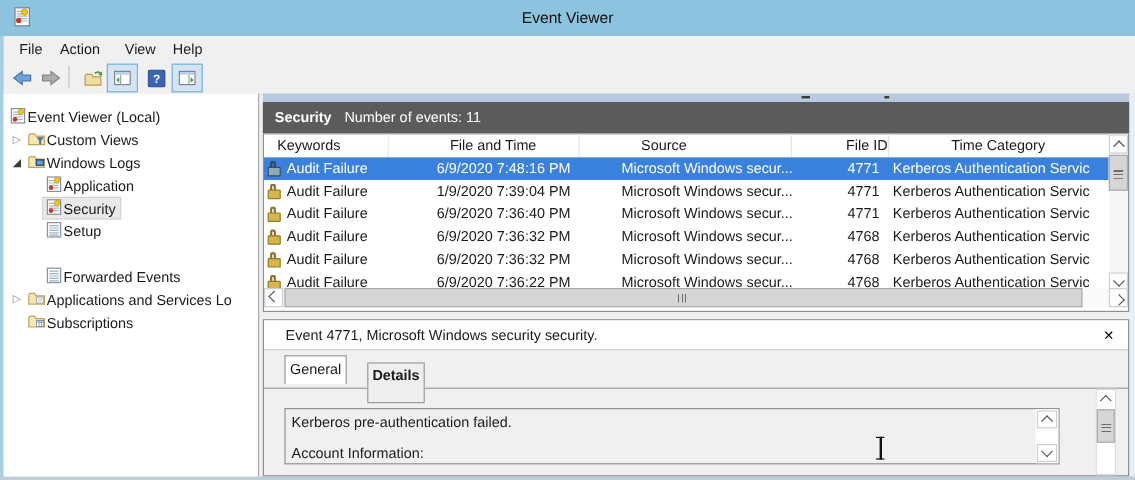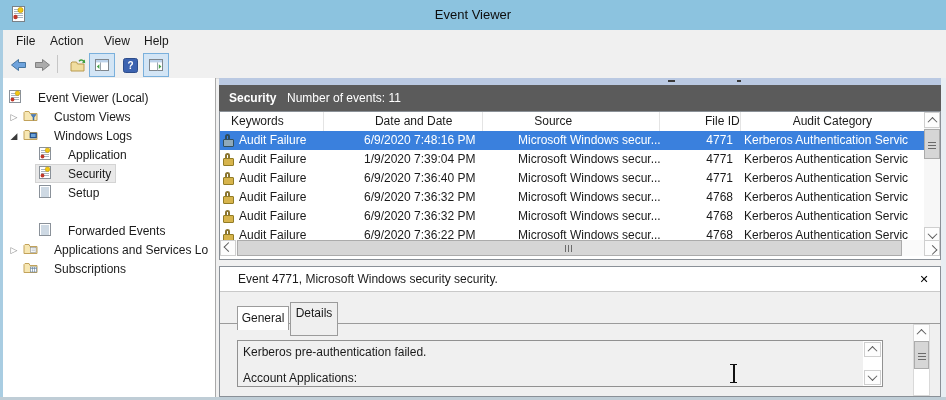--- a/index.html
+++ b/index.html
@@ -24,21 +24,21 @@
   .frame-right{left:941px;top:78px;width:5px;height:322px;background:#e8eef3;}
   .frame-bottom{left:0;top:397px;width:946px;height:3px;background:#bfcdd6;}
 
   
   .sidebar{left:3px;top:78px;width:212px;height:319px;background:#fff;border-right:1px solid #a9a9a9;overflow:hidden;}
   .ti{position:absolute;left:0;width:100%;height:19px;display:flex;align-items:center;white-space:nowrap;}
   .arr{position:absolute;width:12px;text-align:center;font-size:9px;color:#8a8a8a;}
   .arr.exp{color:#3a3a3a;}
   .grp{display:inline-flex;align-items:center;height:17px;padding:0 4px 0 2px;border:1px solid transparent;}
   .grp.hl{background:#e9e9e9;border-color:#d4d4d4;}
-  .tl{margin-left:16px;}
+  .tl{margin-left:1px;}
 
   
   .bluestrip{left:219px;top:78px;width:722px;height:7px;background:#bac9e2;}
   .dash{position:absolute;height:2px;background:#3a3a3a;top:2px;}
   .secbar{left:219px;top:85px;width:722px;height:26px;background:#5b5b5b;color:#fff;}
   .secbar .st{position:absolute;left:10px;line-height:26px;font-weight:bold;}
   .secbar .sc{position:absolute;left:68px;line-height:26px;}
 
   
   .tablewrap{left:219px;top:111px;width:722px;height:149px;background:#fff;border:1px solid #8a9097;box-sizing:border-box;}
@@ -79,22 +79,22 @@
   .hscroll{position:absolute;left:0;top:128px;width:720px;height:16px;background:#fafafa;}
 
   
   .dpanel{left:219px;top:266px;width:722px;height:131px;background:#f0f0f0;border:1px solid #8a9097;box-sizing:border-box;}
   .dhead{position:absolute;left:0;top:0;width:720px;height:24px;background:#fff;border-bottom:1px solid #c9c9c9;}
   .dhead .dt{position:absolute;left:18px;line-height:24px;}
   .dclose{position:absolute;right:8px;top:4px;width:16px;height:16px;display:flex;align-items:center;
     justify-content:center;font-weight:bold;font-size:11px;color:#000;}
   .tabline{position:absolute;left:0;top:56px;width:720px;height:0;border-top:1px solid #9b9b9b;}
   .tab{position:absolute;box-sizing:border-box;border:1px solid #9b9b9b;text-align:center;}
-  .tab.active{left:17px;top:39px;width:52px;height:24px;background:#fff;border-bottom:none;z-index:2;line-height:22px;}
-  .tab.idle{left:70px;top:35px;width:48px;height:34px;background:#efefef;line-height:20px;}
+  .tab.active{left:17px;top:29px;width:52px;height:24px;background:#fff;border-bottom:none;z-index:2;line-height:22px;}
+  .tab.idle{left:86px;top:35px;width:48px;height:34px;background:#efefef;line-height:20px;font-weight:bold;}
   .msgbox{position:absolute;left:17px;top:73px;width:646px;height:47px;background:#f0f0f0;
     border:1px solid #919191;box-sizing:border-box;}
   .msgbox .l1{position:absolute;left:5px;top:4px;text-align:right;}
   .msgbox .l2{position:absolute;left:5px;top:30px;}
   .minibar{position:absolute;right:0;top:0;width:19px;height:45px;background:#fff;}
   .dscroll{position:absolute;left:693px;top:57px;width:17px;height:72px;background:#fff;border:1px solid #d9d9d9;box-sizing:border-box;}
 
   
   .ibeam{position:absolute;left:509px;top:97px;width:9px;height:19px;}
   .ibeam::before{content:"";position:absolute;left:4px;top:0;width:1.5px;height:19px;background:#111;}
@@ -292,24 +292,24 @@
   </div>
 
   <div class="abs secbar">
     <span class="st">Security</span>
     <span class="sc">Number of events: 11</span>
   </div>
 
   <div class="abs tablewrap">
     <div class="thead">
       <span class="th w-k">Keywords</span>
-      <span class="th w-d">Date and Date</span>
+      <span class="th w-d">File and Time</span>
       <span class="th w-s">Source</span>
       <span class="th w-e">File ID</span>
-      <span class="th w-c" style="border-right:none">Audit Category</span>
+      <span class="th w-c" style="border-right:none">Time Category</span>
     </div>
     <div class="tbody">
       <div class="tr sel">
         <span class="td w-k">
             <i class="lock sel"></i>
             <span class="txt">Audit Failure</span>
           </span>
         <span class="td w-d">6/9/2020 7:48:16 PM</span>
         <span class="td w-s">Microsoft Windows secur...</span>
         <span class="td w-e">4771</span>
@@ -396,21 +396,21 @@
     <div class="dhead">
       <span class="dt">Event 4771, Microsoft Windows security security.</span>
       <span class="dclose">✕</span>
     </div>
     <div class="tabline"></div>
     <div class="tab active">General</div>
     <div class="tab idle">Details</div>
 
     <div class="msgbox">
       <span class="l1">Kerberos pre-authentication failed.</span>
-      <span class="l2">Account Applications:</span>
+      <span class="l2">Account Information:</span>
       <div class="minibar">
         <div class="sb-btn" style="position:absolute;top:1px;right:1px;width:17px;height:15px;">
             <span class="chev up"></span>
           </div>
         <div class="sb-btn" style="position:absolute;bottom:1px;right:1px;width:17px;height:15px;">
             <span class="chev down"></span>
           </div>
       </div>
     </div>
 

